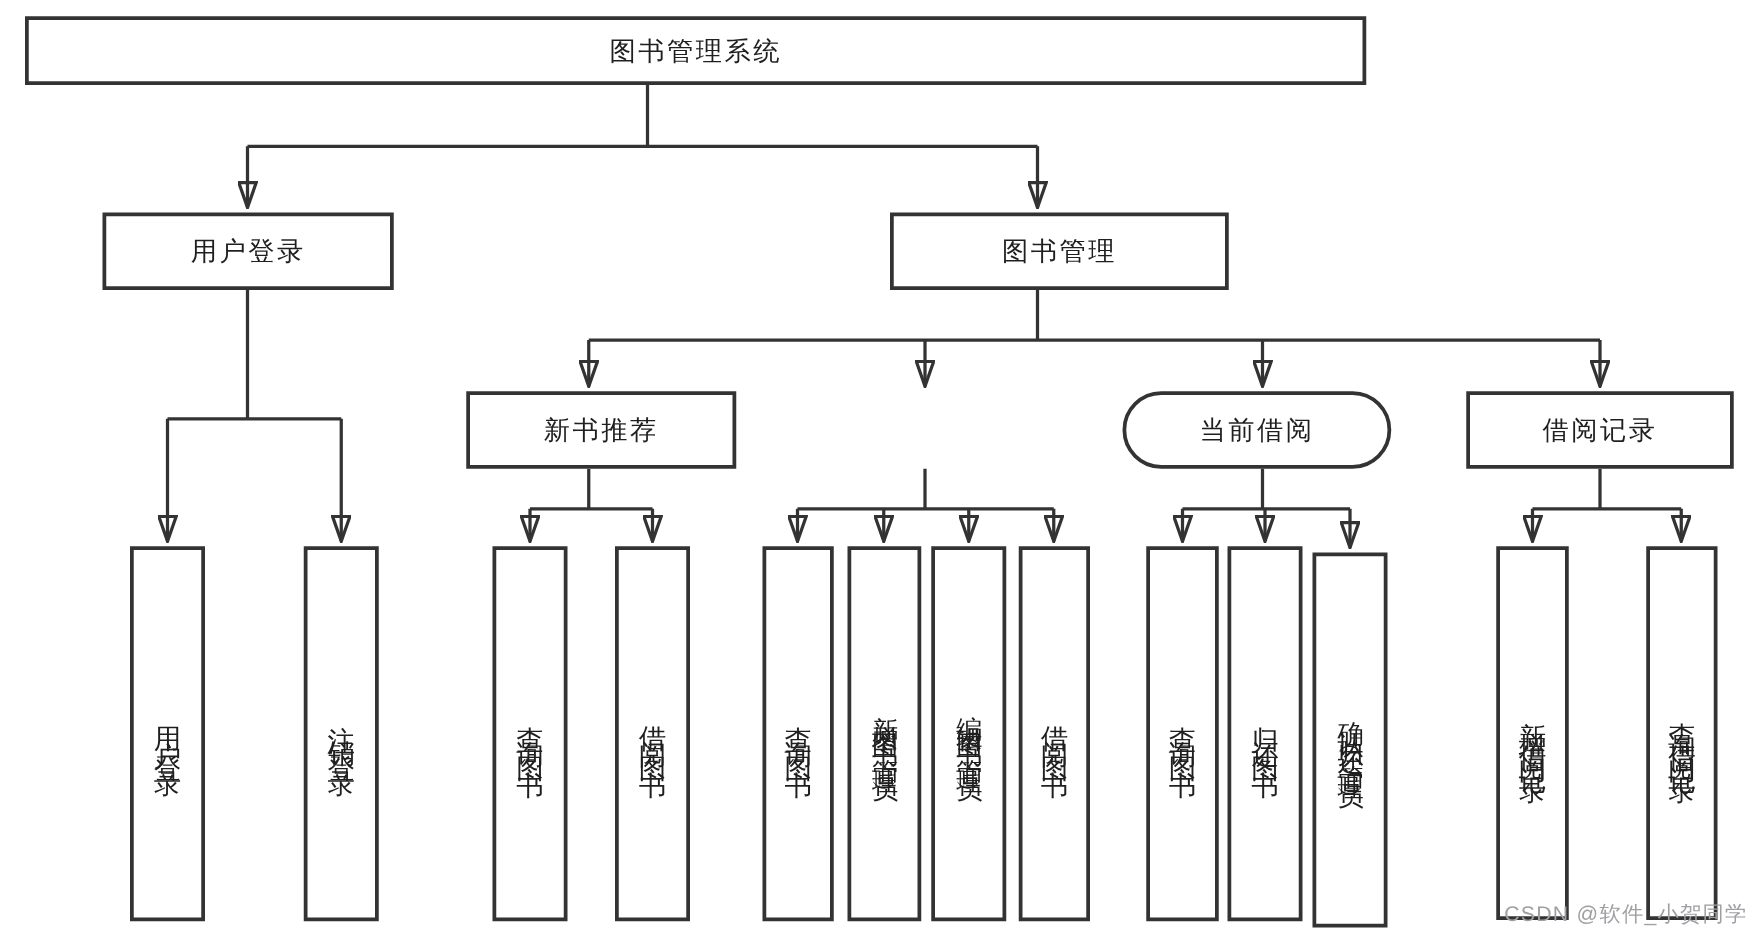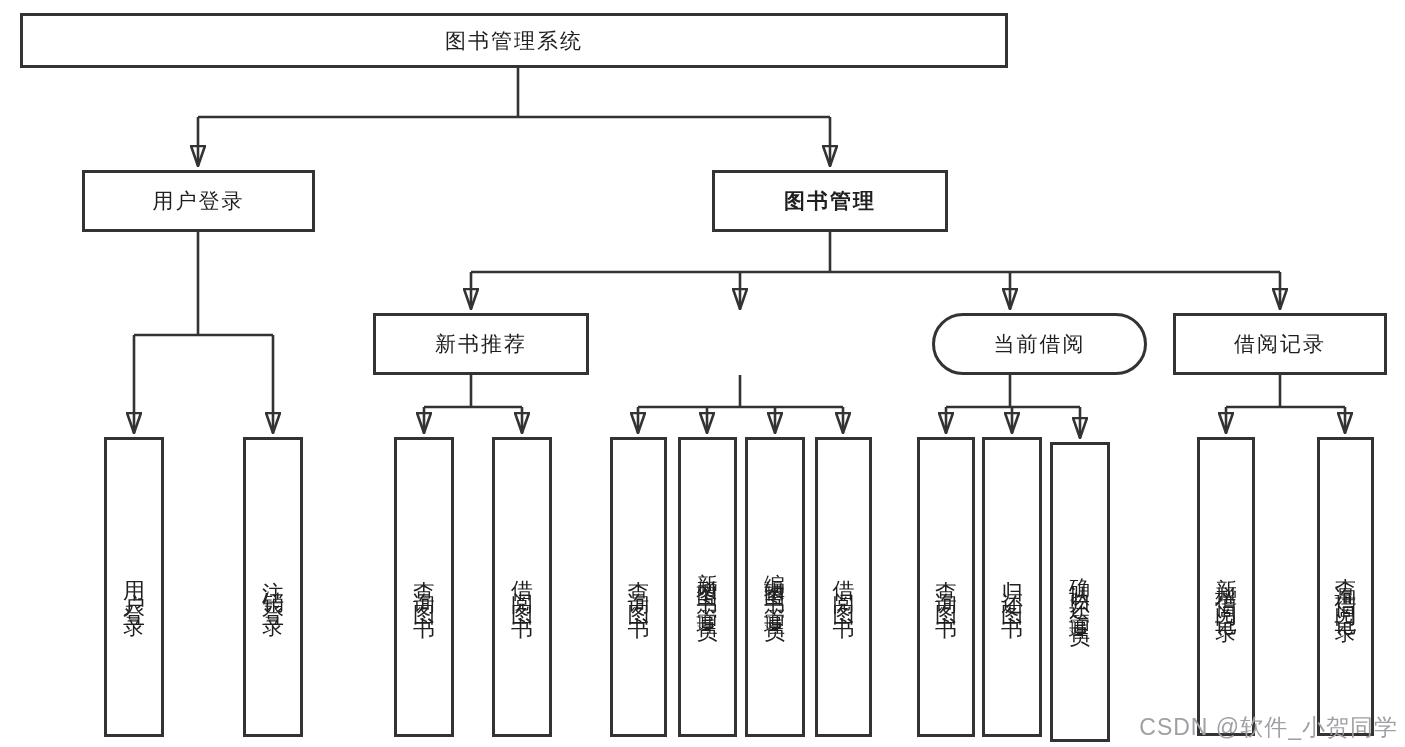--- a/index.html
+++ b/index.html
@@ -41,21 +41,21 @@
     text-orientation:mixed;
     white-space:nowrap;
     font-size:22px;
     letter-spacing:12px;
     line-height:1;
   }
   .leaf.medium .vtext{font-size:22px;letter-spacing:9px;}
   .leaf.long .vtext{font-size:21px;letter-spacing:7px;}
   .watermark{
     position:absolute;right:7px;bottom:4px;
-    font-size:23px;letter-spacing:1px;
+    font-size:17px;letter-spacing:1px;
     color:var(--watermark);
     z-index:3;
   }
 </style>
 </head>
 <body>
 
 <div class="stage">
 
   <svg class="connectors" width="1405" height="747" viewBox="0 0 1405 747">
@@ -113,35 +113,35 @@
     </g>
 
     <g>
       <path d="M1280,375 L1280,407"></path>
       <path d="M1226,407 L1345,407"></path>
       <path d="M1226,407 L1226,433" marker-end="url(#arrow)"></path>
       <path d="M1345,407 L1345,433" marker-end="url(#arrow)"></path>
     </g>
   </svg>
 
-  <div class="hbox" style="left:20px;top:13px;width:988px;height:55px;">
+  <div class="hbox" style="left:20px;top:13px;width:1073px;height:55px;">
     <span>图书管理系统</span>
   </div>
 
   <div class="hbox" style="left:82px;top:170px;width:233px;height:62px;">
     <span>用户登录</span>
   </div>
-  <div class="hbox" style="left:712px;top:170px;width:236px;height:62px;font-weight:bold;">
+  <div class="hbox" style="left:712px;top:170px;width:271px;height:62px;">
     <span>图书管理</span>
   </div>
 
   <div class="hbox" style="left:363px;top:313px;width:216px;height:62px;margin-left:10px;">
     <span>新书推荐</span>
   </div>
-  <div class="hbox" style="left:932px;top:313px;width:215px;height:62px;border-radius:31px;">
+  <div class="hbox" style="left:898px;top:313px;width:215px;height:62px;border-radius:31px;">
     <span>当前借阅</span>
   </div>
   <div class="hbox" style="left:1173px;top:313px;width:214px;height:62px;">
     <span>借阅记录</span>
   </div>
 
   <div class="leaf" style="left:104px;top:437px;width:60px;height:300px;">
     <span class="vtext">用户登录</span>
   </div>
   <div class="leaf" style="left:243px;top:437px;width:60px;height:300px;">

